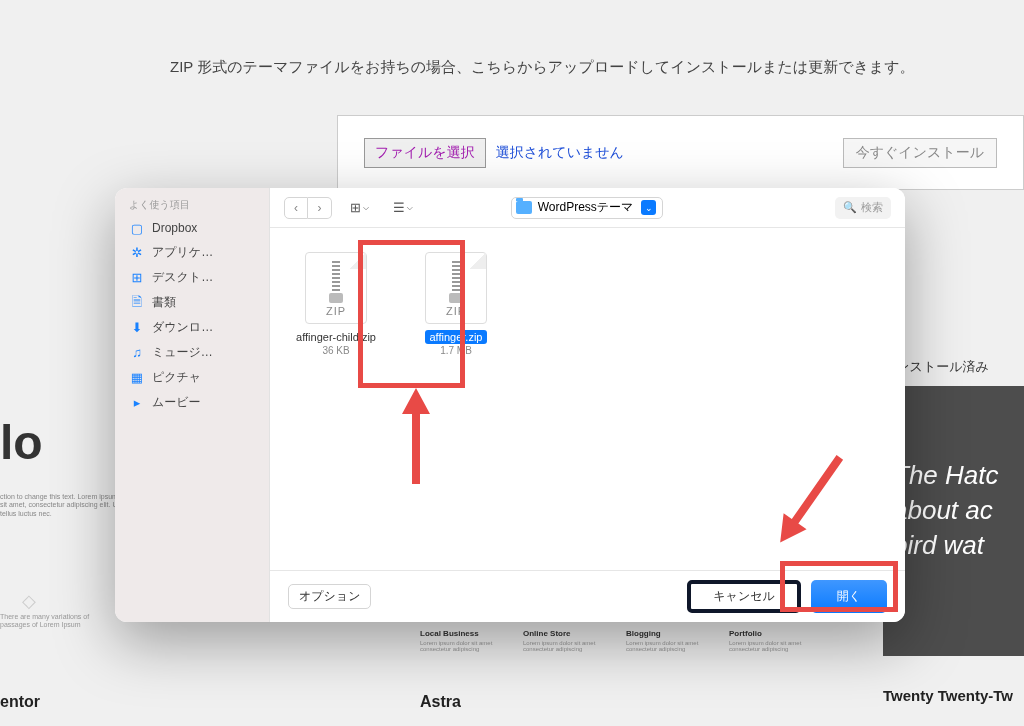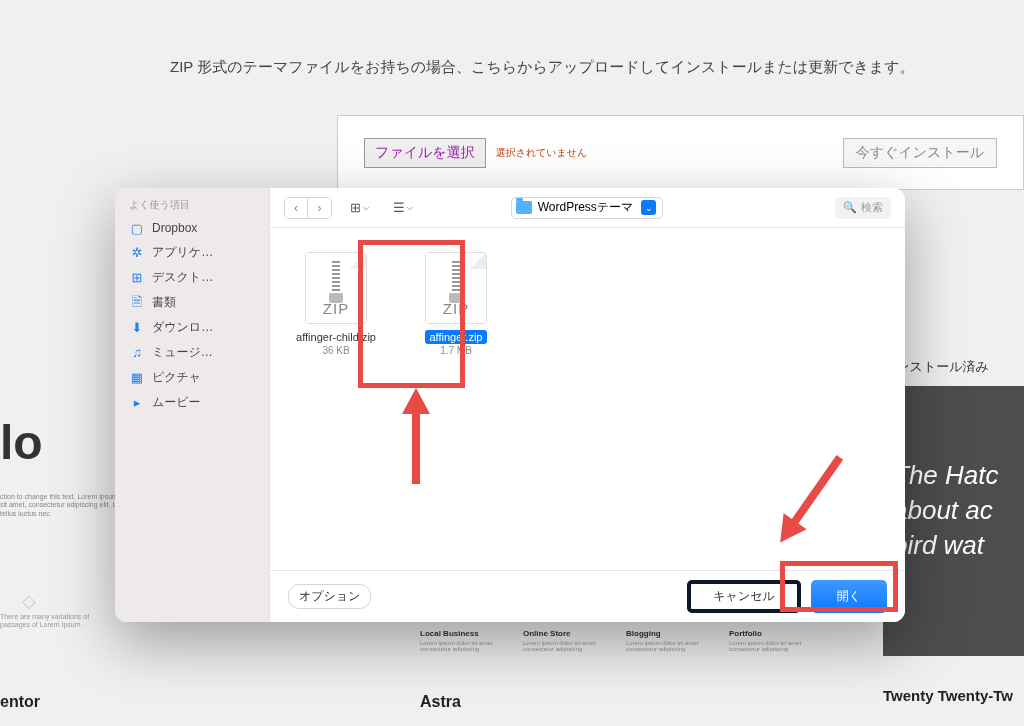--- a/index.html
+++ b/index.html
@@ -3,21 +3,21 @@
 <meta charset="utf-8">
 <style>
   * { margin: 0; padding: 0; box-sizing: border-box; font-family: -apple-system, "Hiragino Sans", sans-serif; }
   body { width: 1024px; height: 726px; overflow: hidden; background: #e8e8e8; position: relative; }
 
   
   .wp-bg { position: absolute; inset: 0; background: #f0f0f0; }
   .wp-heading { position: absolute; top: 58px; left: 170px; right: 0; font-size: 15px; color: #444; }
   .wp-upload-box { position: absolute; top: 115px; left: 337px; right: 0; height: 75px; border: 1px solid #ccc; background: #fff; padding: 22px 26px; display: flex; align-items: center; gap: 10px; }
   .wp-file-btn { border: 1px solid #999; background: #efefef; padding: 5px 10px; font-size: 14px; color: #a21caf; }
-  .wp-file-status { font-size: 10px; color: #c2410c; }
+  .wp-file-status { font-size: 14px; color: #1d4ed8; }
   .wp-install-btn { margin-left: auto; border: 1px solid #bbb; background: #f6f6f6; padding: 5px 12px; font-size: 14px; color: #888; }
 
   .bg-hello { position: absolute; top: 415px; left: -40px; font-size: 48px; font-weight: 800; color: #333; }
   .bg-text1 { position: absolute; top: 493px; left: 0; width: 140px; font-size: 7px; color: #888; line-height:1.2; }
   .bg-diamond { position: absolute; top: 590px; left: 22px; color: #ccc; font-size: 18px;}
   .bg-text2 { position: absolute; top: 613px; left: 0; width: 120px; font-size: 7px; color: #999; line-height:1.2;}
   .bg-entor { position: absolute; top: 693px; left: 0; font-size: 16px; font-weight: 700; color: #222; }
   .bg-cols { position: absolute; top: 605px; left: 155px; display: flex; gap: 14px; }
   .bg-cols > div { width: 100px; font-size: 7px; color: #999; line-height:1.2;}
   .bg-cols2 { position: absolute; top: 629px; left: 420px; display: flex; gap: 28px; }
@@ -52,27 +52,27 @@
   .path-select .chev { width: 15px; height: 15px; background: #0a7aff; color: #fff; border-radius: 3px; display: flex; align-items: center; justify-content: center; font-size: 9px; margin-left:2px;}
   .search { margin-left: auto; display: flex; align-items: center; gap: 4px; height: 22px; border: 0; background: #f2f2f2; border-radius: 5px; padding: 0 8px; color: #999; font-size: 11px; }
   .search .mag { font-size: 11px; color: #888; }
 
   .file-grid { flex: 1; padding: 24px 12px; display: flex; gap: 12px; align-items: flex-start; }
   .file-item { width: 108px; text-align: center; font-size: 11px; color: #333; }
   .file-thumb { width: 62px; height: 72px; margin: 0 auto 6px; background: #fff; border: 1px solid #ddd; border-radius: 4px; position: relative; }
   .file-thumb::after { content: ""; position: absolute; top: 0; right: 0; width: 16px; height: 16px; background: linear-gradient(135deg, transparent 49%, #eee 50%);}
   .zipper { position: absolute; left: 50%; top: 8px; transform: translateX(-50%); width: 8px; height: 34px; background: repeating-linear-gradient(#999 0 2px, transparent 2px 4px); }
   .zipper::after { content:""; position:absolute; bottom:-8px; left:-3px; width:14px; height:10px; background:#bbb; border-radius:2px;}
-  .zip-tag { position: absolute; bottom: 6px; left: 50%; transform: translateX(-50%); font-size: 15px; color: #888; letter-spacing: 1px;}
+  .zip-tag { position: absolute; bottom: 6px; left: 50%; transform: translateX(-50%); font-size: 11px; color: #888; letter-spacing: 1px;}
   .file-name { display: inline-block; padding: 1px 4px; border-radius: 3px; }
   .file-name.sel { background: #0a7aff; color: #fff; }
   .file-size { color: #888; font-size: 10px; margin-top: 1px; text-align: center; }
 
   .footer { height: 52px; border-top: 1px solid #e6e6e6; display: flex; align-items: center; padding: 0 18px; gap: 10px; }
-  .options-btn { font-size: 12px; color: #333; border: 1px solid #d5d5d5; background: #fff; border-radius: 11px; padding: 3px 10px; }
+  .options-btn { font-size: 12px; color: #333; border: 1px solid #d5d5d5; background: #fff; border-radius: 5px; padding: 3px 10px; }
   .spacer { flex: 1; }
   .cancel-btn { font-size: 12px; color: #333; border: 4px solid #0f172a; background: #fff; border-radius: 5px; padding: 4px 22px; }
   .open-btn { font-size: 12px; color: #fff; border: none; background: linear-gradient(#3f97ff,#0a7aff); border-radius: 5px; padding: 8px 26px; }
 
   
   .highlight { position: absolute; border: 5px solid #e84a46; pointer-events: none; }
   .hl-file { top: 240px; left: 358px; width: 107px; height: 148px; }
   .hl-open { top: 561px; left: 780px; width: 118px; height: 51px; }
 
   .arrow { position: absolute; pointer-events: none; }

